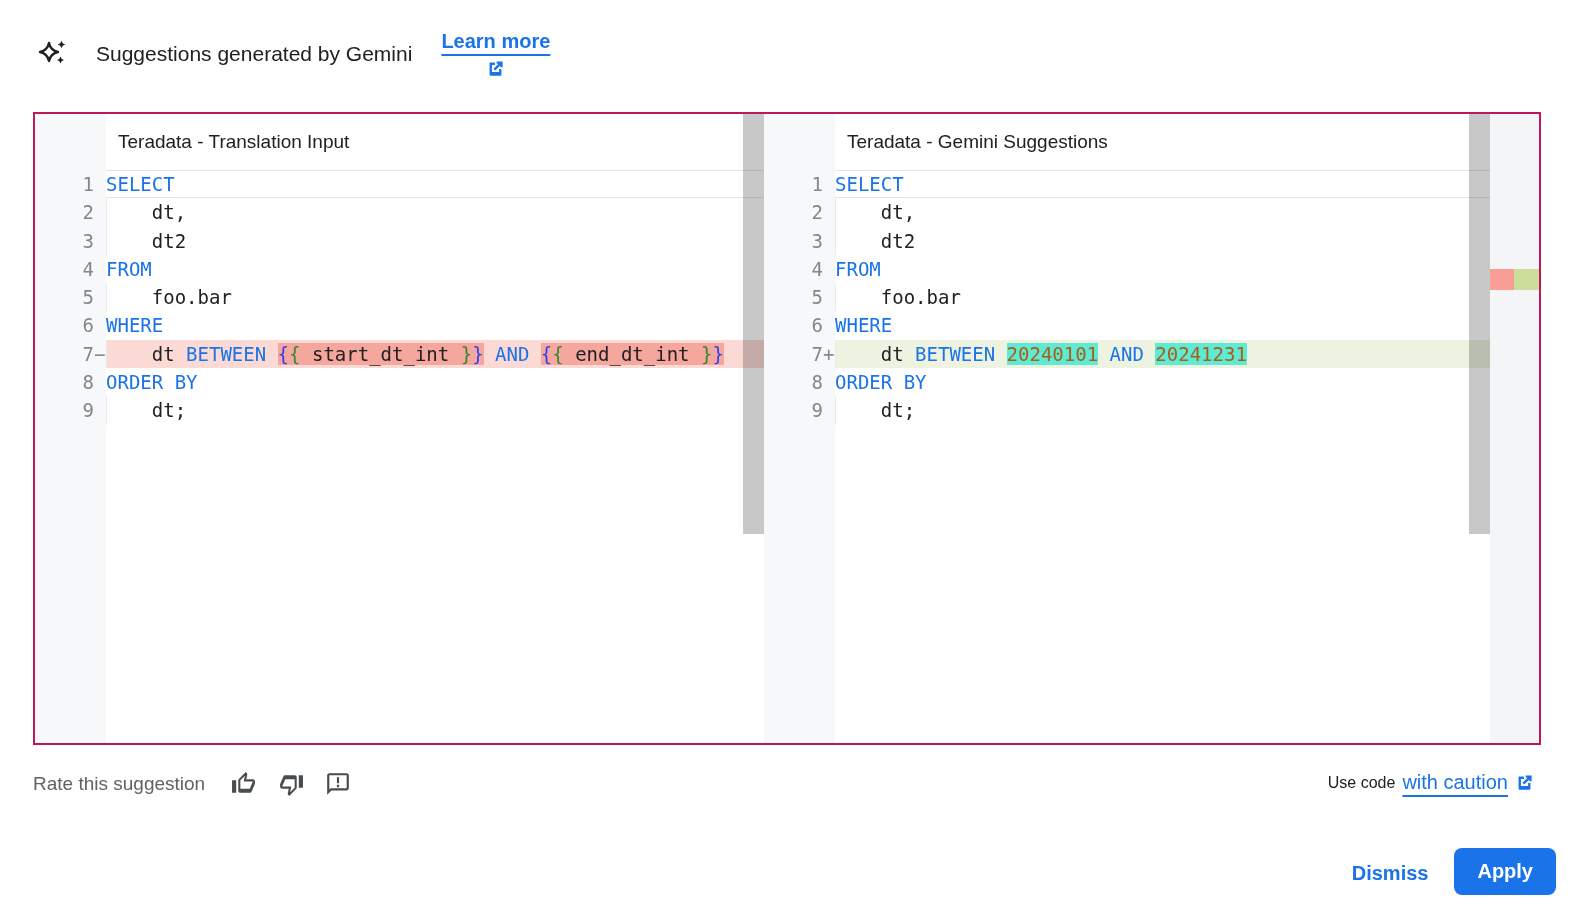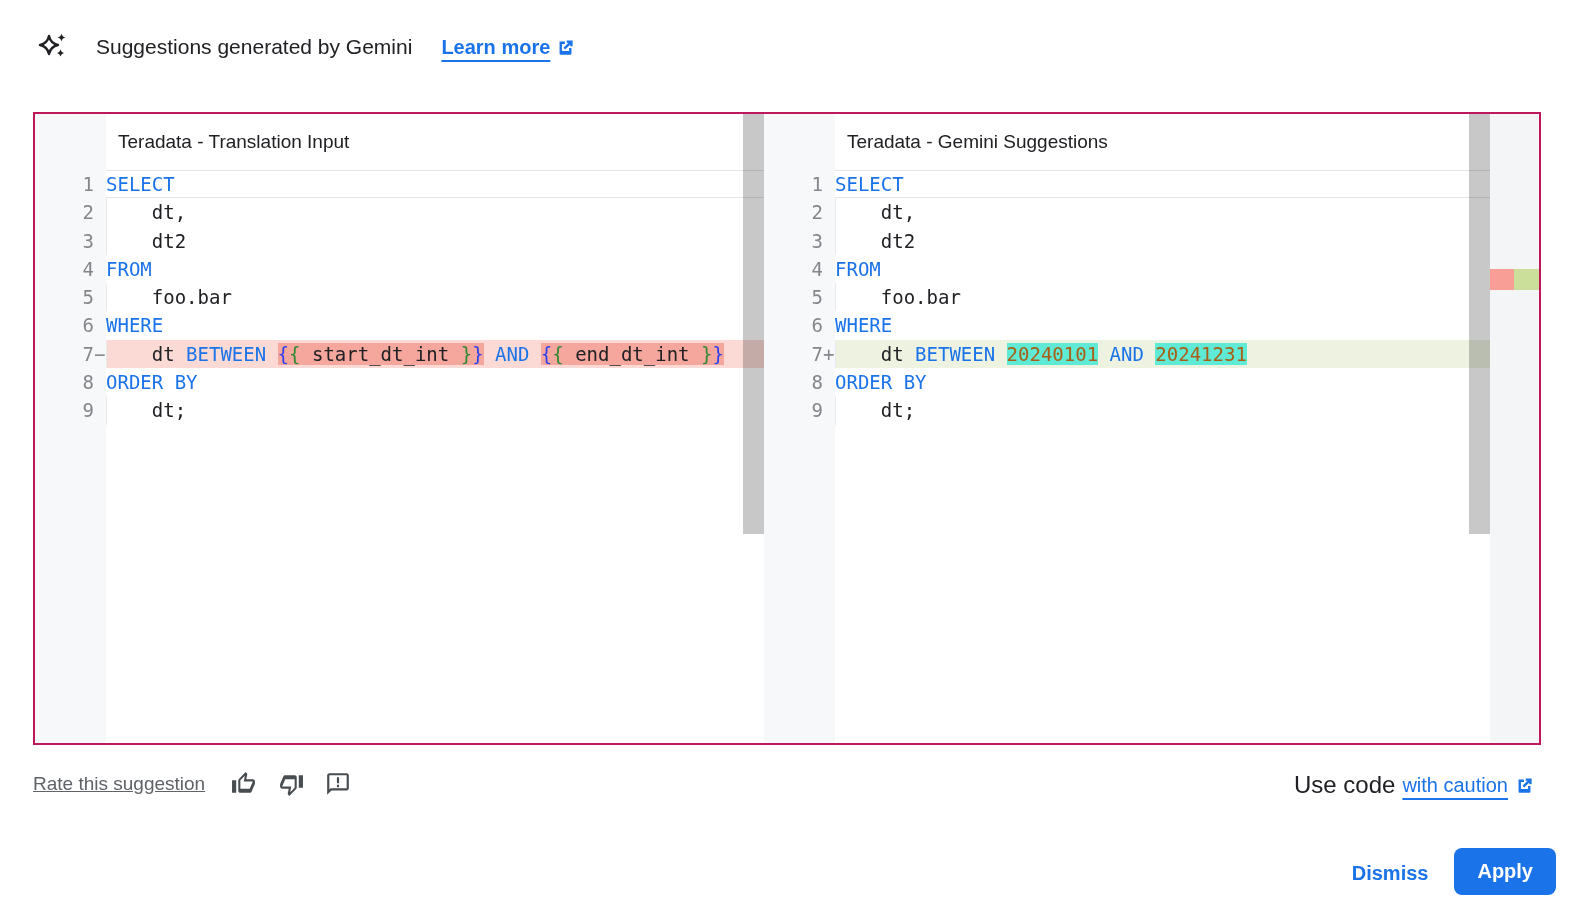--- a/index.html
+++ b/index.html
@@ -4,21 +4,21 @@
 <style>
   * { margin:0; padding:0; box-sizing:border-box; }
   html,body { background:#ffffff; }
   body { font-family:"Liberation Sans", sans-serif; color:#202124; }
   .app { position:relative; width:1574px; height:918px; background:#fff; overflow:hidden;padding-left:44px; }
 
   
   .top-header { position:absolute; left:36px; top:30px; display:flex; align-items:center; }
   .sparkle { width:34px; height:34px; }
   .top-title { font-size:21px; margin-left:26px; color:#202124; }
-  .learn-more { margin-left:29px; display:flex; align-items:center; gap:6px; cursor:pointer; }
+  .learn-more { margin-left:29px; display:flex; align-items:center; gap:6px; cursor:pointer;flex-direction:column; }
   .learn-more .lm-text { color:#1a73e8; font-size:20px; font-weight:700;
        text-decoration:underline; text-decoration-thickness:2px; text-underline-offset:6px; }
   .ext-icon { width:19px; height:19px; color:#1a73e8; }
 
   
   .diff-box { position:absolute; left:33px; top:112px; width:1508px; height:633px;
       border:2px solid #be185d; display:flex; background:#fff; }
   .pane { position:relative; height:100%; }
   .pane-left  { width:729px; }
   .pane-right { flex:1; }
@@ -53,27 +53,27 @@
   .thumb { position:absolute; top:0; width:21px; height:420px; background:rgba(0,0,0,0.215); }
   .pane-left  .thumb { right:0; }
   .pane-right .thumb { right:49px; }
   .ruler { position:absolute; right:0; top:0; bottom:0; width:49px; background:#f4f5f6; }
   .mark { position:absolute; height:21px; top:155px; }
   .mark-red   { right:25px; width:24px; background:#f99e96; }
   .mark-green { right:0;   width:25px; background:#cbdf9b; }
 
   
   .rate-row { position:absolute; left:33px; top:769px; display:flex; align-items:center; }
-  .rate-label { color:#5f6368; font-size:19px;text-decoration:underline; }
+  .rate-label { color:#5f6368; font-size:19px; }
   .rate-icons { display:flex; align-items:center; gap:17px; margin-left:24px; }
   .icon-btn { width:30px; height:30px; border:none; background:none; padding:2px; cursor:pointer; color:#474c50; }
   .icon-btn svg { width:100%; height:100%; }
 
   .caution-row { position:absolute; right:40px; top:771px; display:flex; align-items:center; gap:7px; }
-  .use-code { font-size:24px; color:#202124; }
+  .use-code { font-size:16px; color:#202124; }
   .caution-link { color:#1a73e8; font-size:20px; cursor:pointer;
        text-decoration:underline; text-decoration-thickness:2px; text-underline-offset:6px; }
 
   
   .save-row { position:absolute; left:30px; top:856px; display:flex; align-items:center; }
   .checkbox { width:23px; height:23px; background:#1967d2; border-radius:3px; display:flex;
       align-items:center; justify-content:center; cursor:pointer; flex:none; }
   .checkbox svg { width:17px; height:17px; }
   .save-label { margin-left:17px; font-size:20px; color:#202124; }
 

